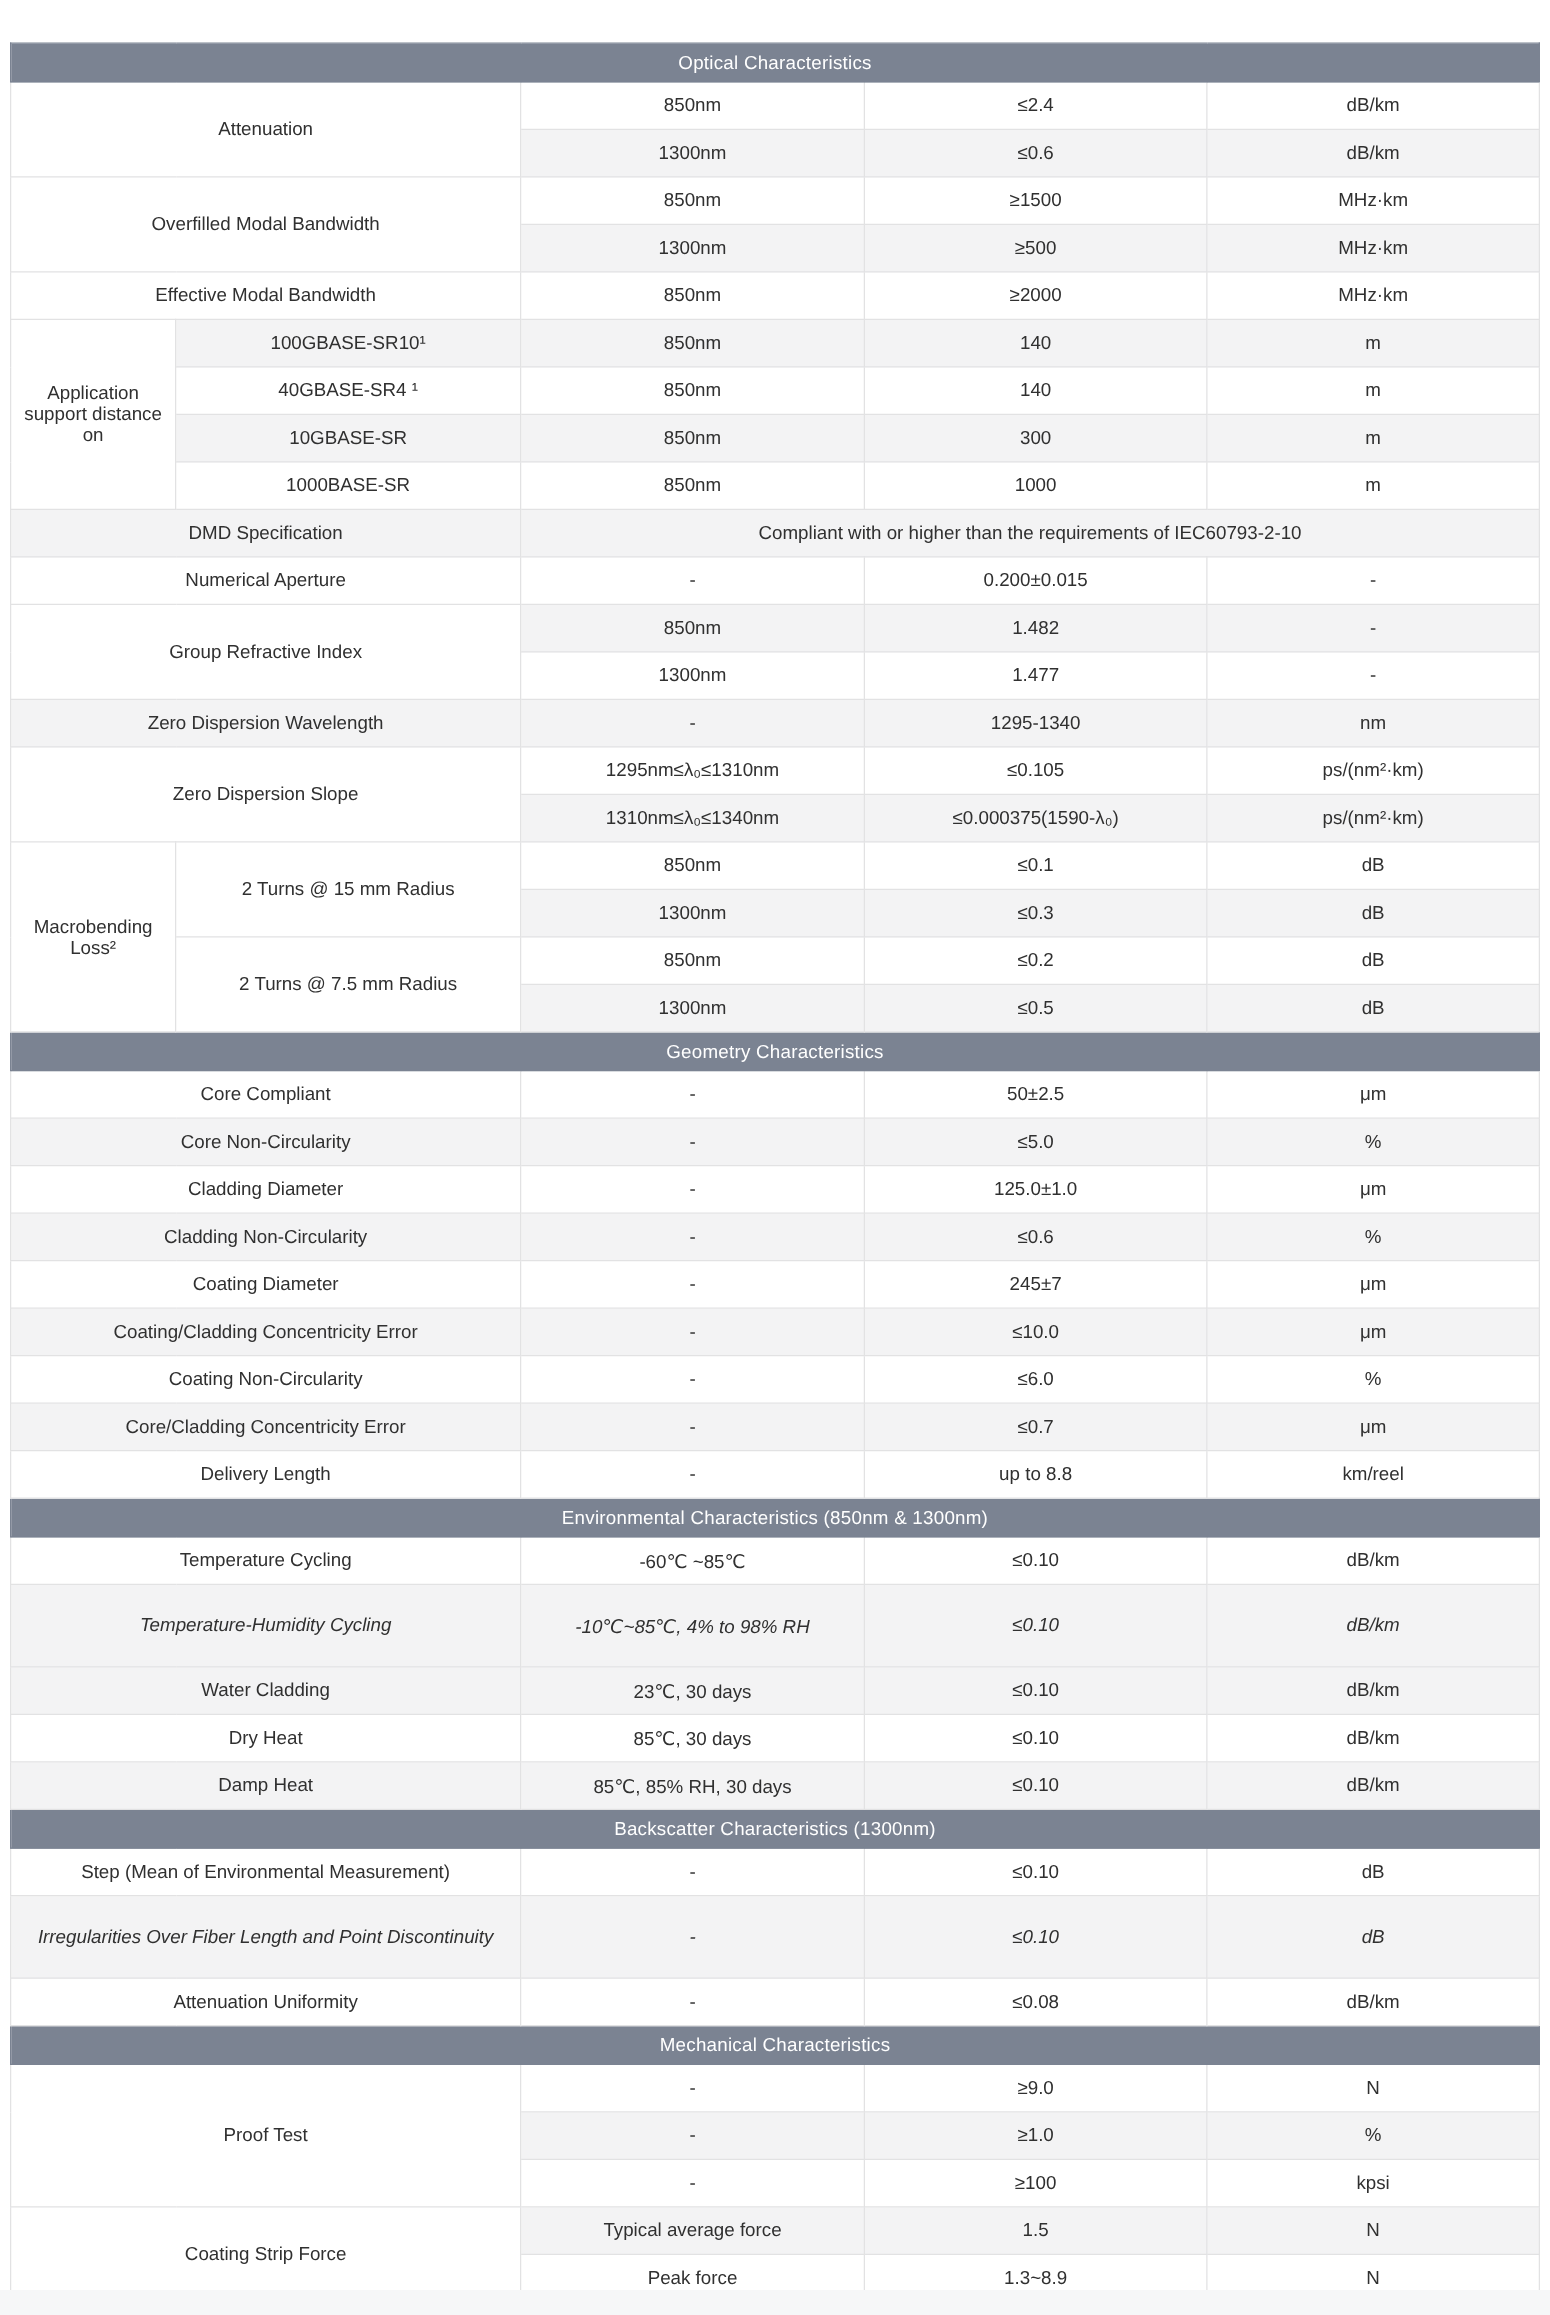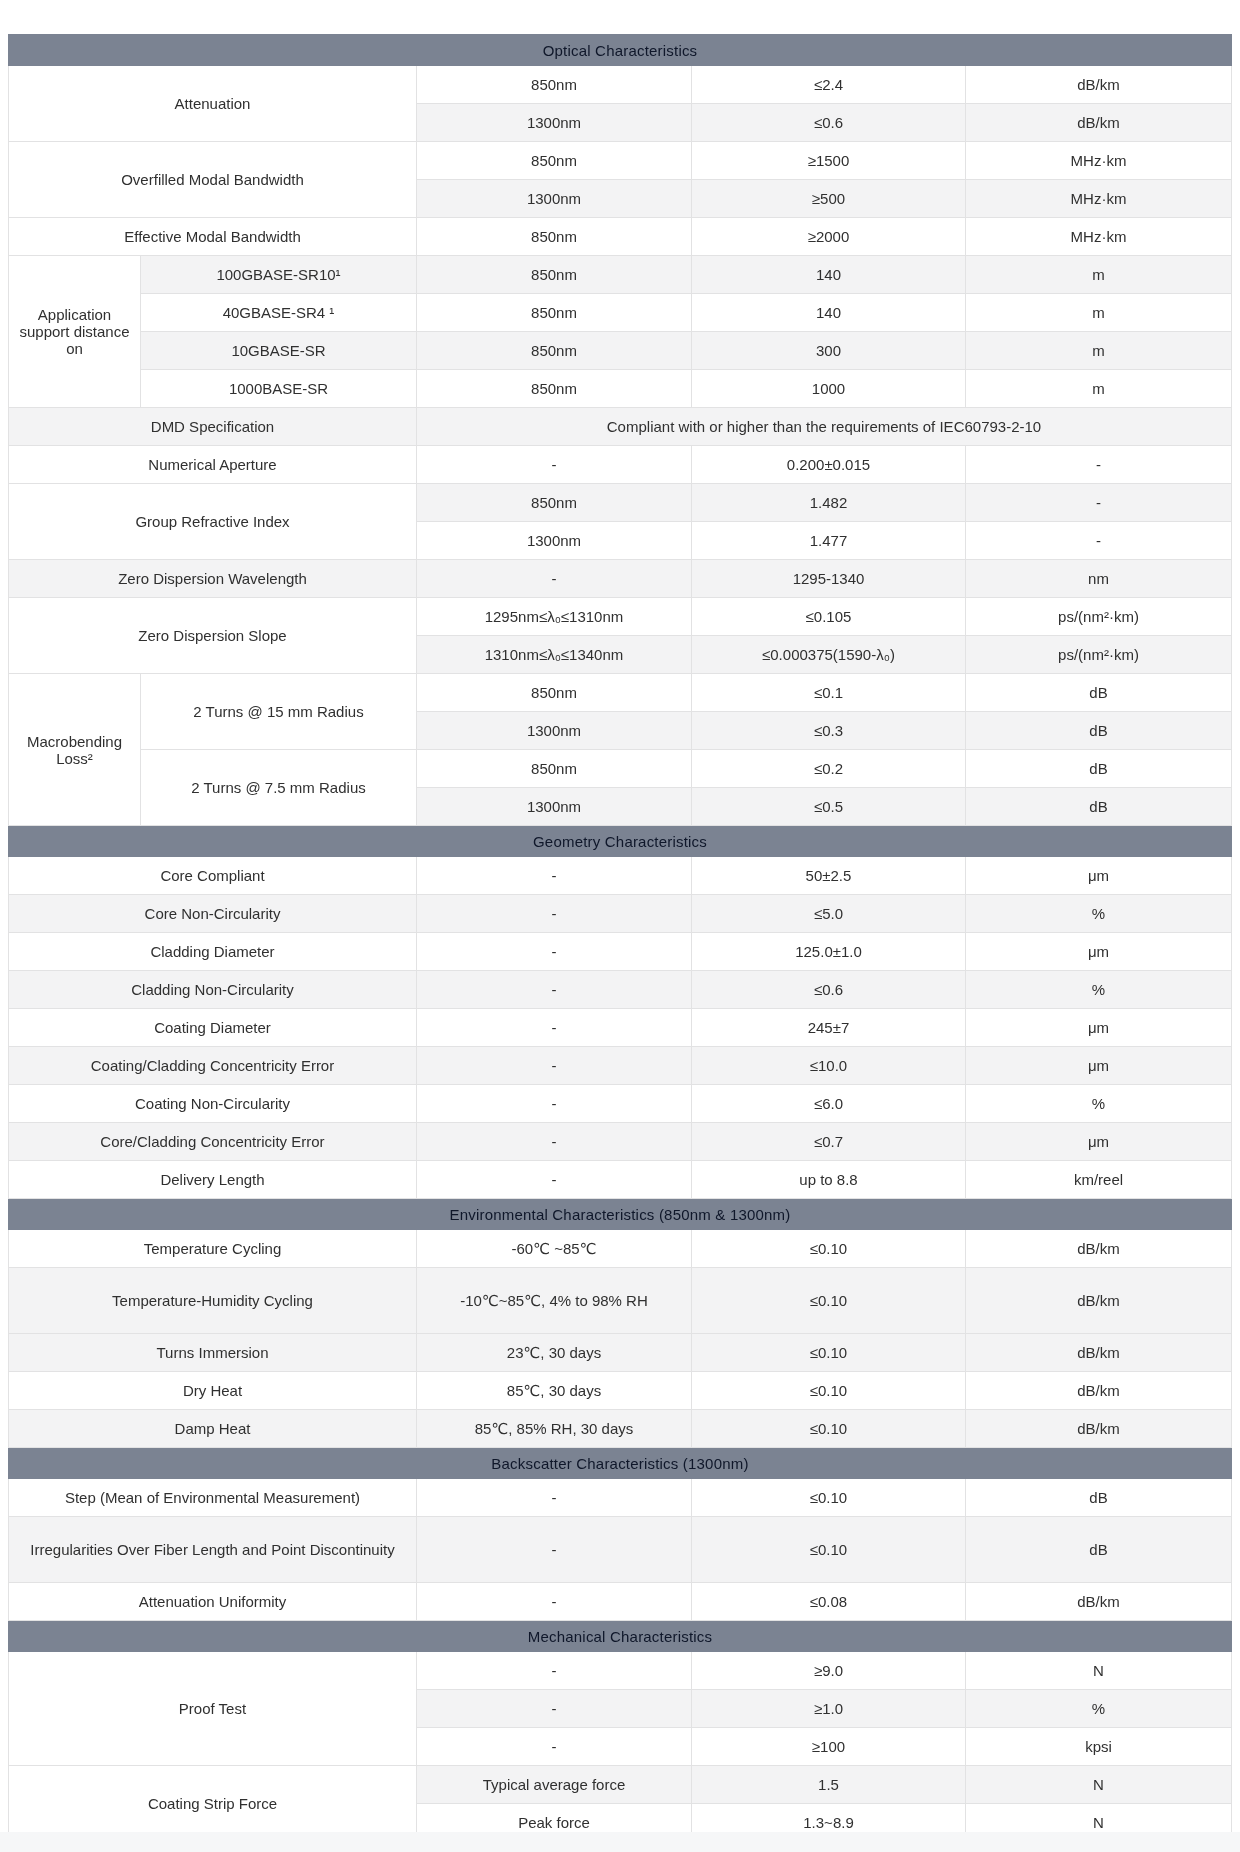--- a/index.html
+++ b/index.html
@@ -12,26 +12,26 @@
   table.spec{
     border-collapse:collapse;width:100%;table-layout:fixed;
   }
   table.spec td, table.spec th{
     border:1px solid #e2e2e3;
     text-align:center;vertical-align:middle;
     font-size:15px;font-weight:400;
     padding:2px 6px;word-wrap:break-word;
   }
   tr.section-row th{
-    background:#7b8392;border-color:#7b8392;color:#0f172a;
+    background:#7b8392;border-color:#7b8392;color:#ffffff;
     height:26px;font-size:15px;letter-spacing:.2px;margin-top:12px;
   }
   tr.data-row td{height:33px;background:#ffffff;}
   tr.data-row.shade td{background:#f3f3f4;}
-  tr.data-row.tall td{height:61px;}
+  tr.data-row.tall td{height:61px;font-style:italic;}
   table.spec td.span-cell{background:#ffffff !important;}
   .page-footer-strip{
     position:absolute;left:0;bottom:0;width:100%;height:20px;background:#f6f7f8;
   }
 </style>
 </head>
 <body>
 
 <div class="wrap">
   <table class="spec">
@@ -226,21 +226,21 @@
           <td>≤0.10</td>
           <td>dB/km</td>
         </tr>
         <tr class="data-row shade tall">
           <td colspan="2">Temperature-Humidity Cycling</td>
           <td>-10℃~85℃, 4% to 98% RH</td>
           <td>≤0.10</td>
           <td>dB/km</td>
         </tr>
         <tr class="data-row shade">
-          <td colspan="2">Turns Immersion</td>
+          <td colspan="2">Water Cladding</td>
           <td>23℃, 30 days</td>
           <td>≤0.10</td>
           <td>dB/km</td>
         </tr>
         <tr class="data-row">
           <td colspan="2">Dry Heat</td>
           <td>85℃, 30 days</td>
           <td>≤0.10</td>
           <td>dB/km</td>
         </tr>

